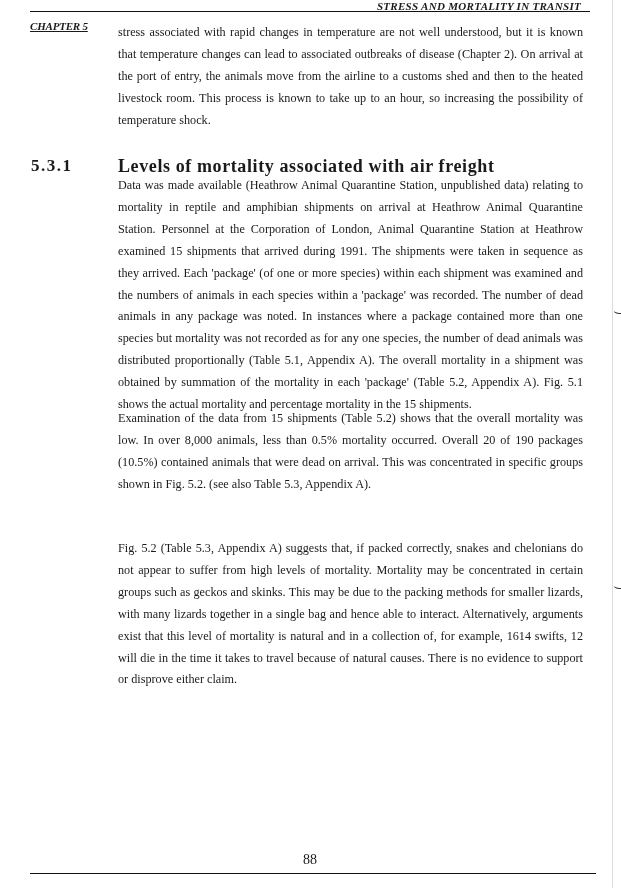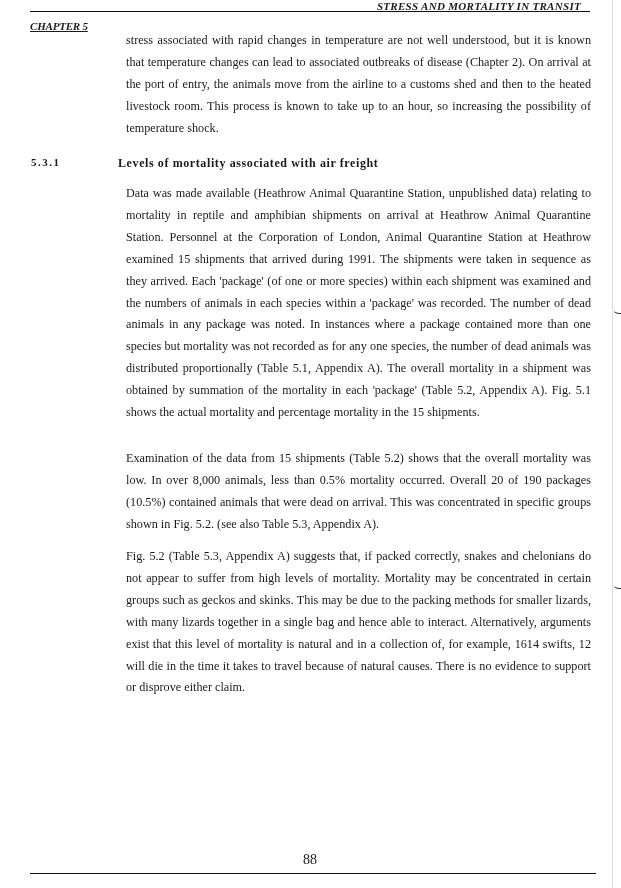--- a/index.html
+++ b/index.html
@@ -4,45 +4,45 @@
 <style>
   html, body { margin: 0; padding: 0; background: #ffffff; }
   body { width: 621px; height: 888px; position: relative; overflow: hidden;
          font-family: "Liberation Serif", serif; color: #1a1a1a; }
   .header-left { position: absolute; left: 30px; top: 0px; font-size: 11px; font-style: italic;
                  font-weight: bold; text-decoration: underline; letter-spacing: -0.2px; margin-top: 20px; }
   .header-right { position: absolute; right: 40px; top: 0px; font-size: 11px; font-style: italic;
                   font-weight: bold; text-decoration: underline; letter-spacing: 0.3px; text-align: right; }
   .header-rule { position: absolute; left: 30px; top: 11px; width: 560px; height: 1px; background: #111; }
   .para { position: absolute; left: 118px; width: 465px; font-size: 12.2px; line-height: 21.9px;
-          text-align: justify; margin: 8px; }
-  .sec-num { position: absolute; left: 31px; top: 156px; font-size: 11px; font-weight: bold;
+          text-align: justify; margin: 0; }
+  .sec-num { position: absolute; left: 31px; top: 156px; font-size: 17px; font-weight: bold;
              letter-spacing: 1.5px; }
-  .sec-title { position: absolute; left: 118px; top: 156px; font-size: 12px; font-weight: bold;
+  .sec-title { position: absolute; left: 118px; top: 156px; font-size: 18px; font-weight: bold;
                letter-spacing: 0.6px; }
   .page-num { position: absolute; left: 303px; top: 852px; font-size: 14px; }
   .footer-rule { position: absolute; left: 30px; top: 873px; width: 566px; height: 1px; background: #111; }
   .margin-line { position: absolute; left: 612px; top: 0; width: 1px; height: 888px; background: #dcdcdc; }
   .bracket { position: absolute; left: 612px; width: 8px; height: 6px; border-bottom: 1.5px solid #333;
              border-left: 1px solid transparent; border-radius: 0 0 0 8px; }
 </style>
 </head>
 <body>
 
 <div class="header-left">CHAPTER 5</div>
 <div class="header-right">STRESS AND MORTALITY IN TRANSIT</div>
 <div class="header-rule"></div>
 
 <p class="para" style="top:22px;">stress associated with rapid changes in temperature are not well understood, but it is known that temperature changes can lead to associated outbreaks of disease (Chapter 2). On arrival at the port of entry, the animals move from the airline to a customs shed and then to the heated livestock room. This process is known to take up to an hour, so increasing the possibility of temperature shock.</p>
 
 <div class="sec-num">5.3.1</div>
 <div class="sec-title">Levels of mortality associated with air freight</div>
 
 <p class="para" style="top:175px;">Data was made available (Heathrow Animal Quarantine Station, unpublished data) relating to mortality in reptile and amphibian shipments on arrival at Heathrow Animal Quarantine Station. Personnel at the Corporation of London, Animal Quarantine Station at Heathrow examined 15 shipments that arrived during 1991. The shipments were taken in sequence as they arrived. Each 'package' (of one or more species) within each shipment was examined and the numbers of animals in each species within a 'package' was recorded. The number of dead animals in any package was noted. In instances where a package contained more than one species but mortality was not recorded as for any one species, the number of dead animals was distributed proportionally (Table 5.1, Appendix A). The overall mortality in a shipment was obtained by summation of the mortality in each 'package' (Table 5.2, Appendix A). Fig. 5.1 shows the actual mortality and percentage mortality in the 15 shipments.</p>
-<p class="para" style="top:440px;">Examination of the data from 15 shipments (Table 5.2) shows that the overall mortality was low. In over 8,000 animals, less than 0.5% mortality occurred. Overall 20 of 190 packages (10.5%) contained animals that were dead on arrival. This was concentrated in specific groups shown in Fig. 5.2. (see also Table 5.3, Appendix A).</p>
+<p class="para" style="top:408px;">Examination of the data from 15 shipments (Table 5.2) shows that the overall mortality was low. In over 8,000 animals, less than 0.5% mortality occurred. Overall 20 of 190 packages (10.5%) contained animals that were dead on arrival. This was concentrated in specific groups shown in Fig. 5.2. (see also Table 5.3, Appendix A).</p>
 <p class="para" style="top:538px;">Fig. 5.2 (Table 5.3, Appendix A) suggests that, if packed correctly, snakes and chelonians do not appear to suffer from high levels of mortality. Mortality may be concentrated in certain groups such as geckos and skinks. This may be due to the packing methods for smaller lizards, with many lizards together in a single bag and hence able to interact. Alternatively, arguments exist that this level of mortality is natural and in a collection of, for example, 1614 swifts, 12 will die in the time it takes to travel because of natural causes. There is no evidence to support or disprove either claim.</p>
 
 <div class="page-num">88</div>
 <div class="footer-rule"></div>
 
 <div class="margin-line"></div>
 <div class="bracket" style="top:307px;"></div>
 <div class="bracket" style="top:582px;"></div>
 
 </body></html>

